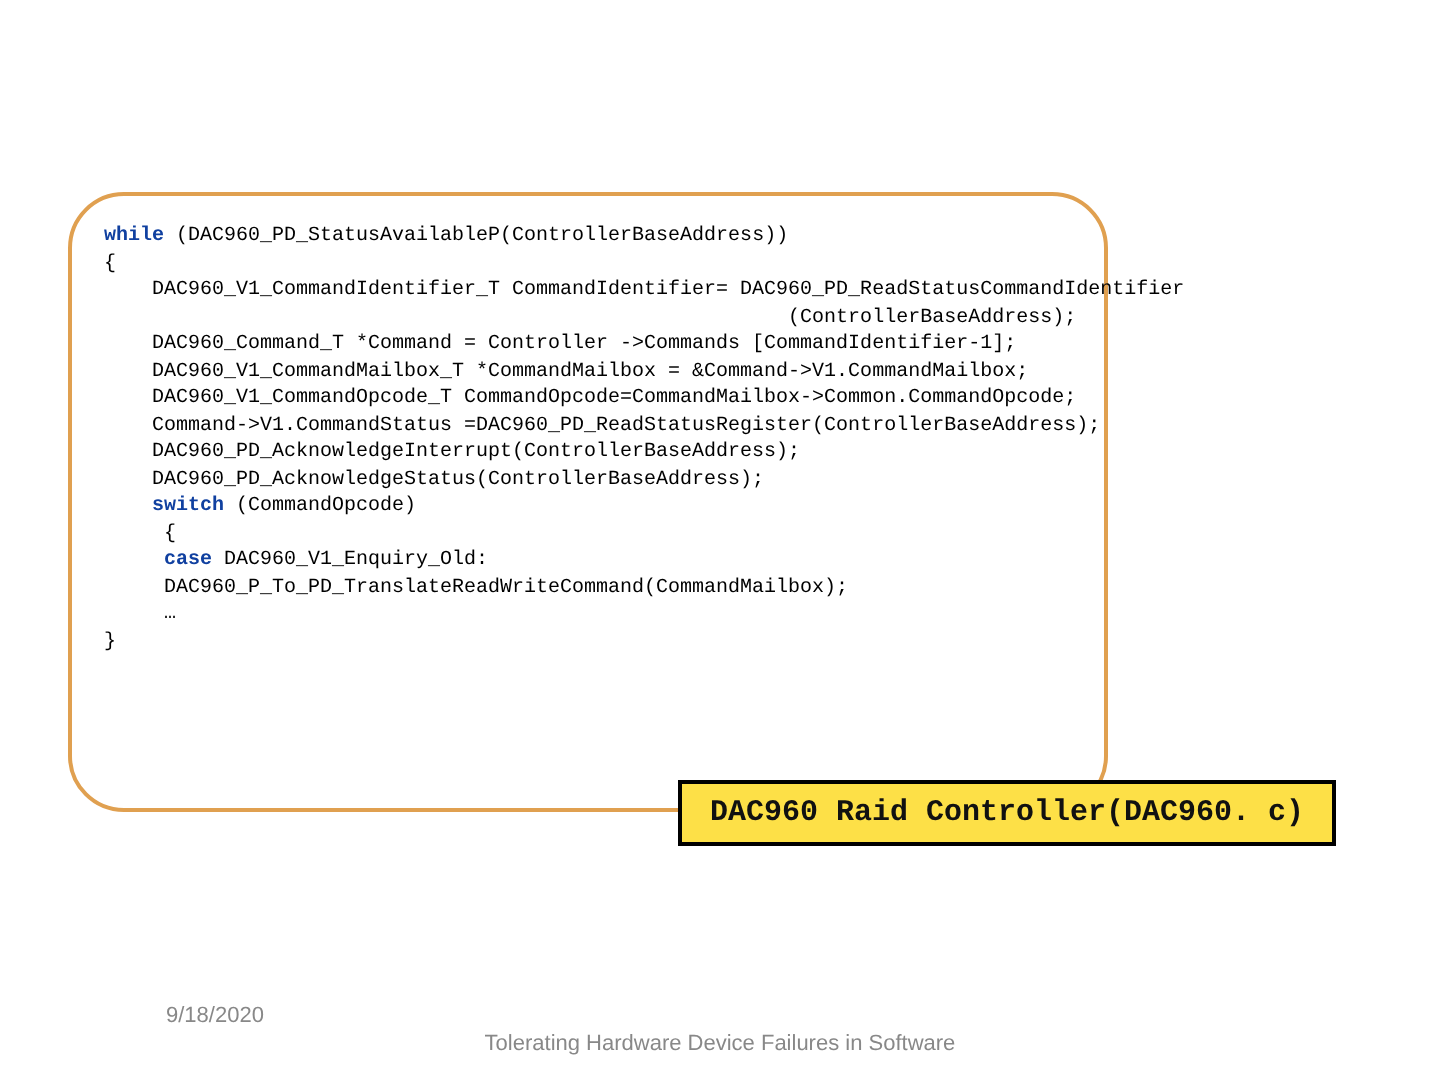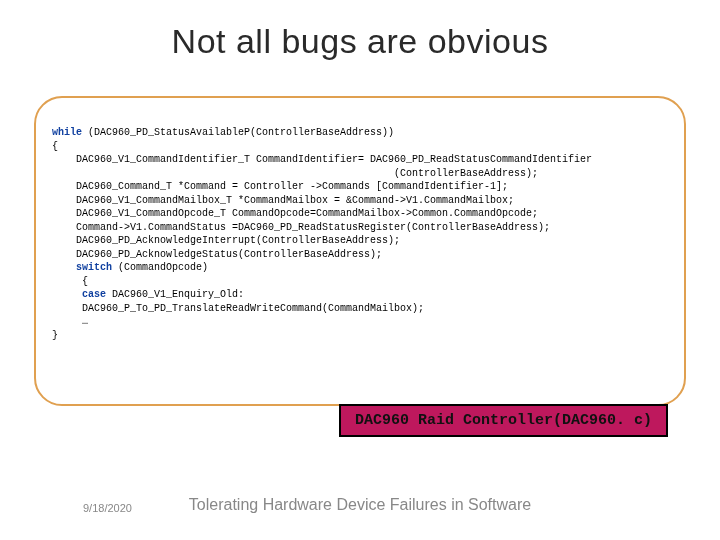--- a/index.html
+++ b/index.html
@@ -10,70 +10,69 @@
     font-size: 34px;
     font-weight: 400;
     color: #2a2a2a;
     padding-top: 22px;
     letter-spacing: 0.5px;
   }
   .code-box {
     position: absolute;
     left: 34px;
     top: 96px;
-    width: 652px;
+    width: 520px;
     height: 310px;
     border: 2px solid #e0a050;
     border-radius: 28px;
-    padding: 28px 16px 12px 16px;
+    padding: 14px 16px 12px 16px;
     background: #fff;
   }
   .code {
     font-family: "Courier New", monospace;
     font-size: 10px;
     line-height: 1.35;
     white-space: pre;
     color: #000;
   }
   .kw { color: #1040a0; font-weight: bold; }
   .caption-box {
     position: absolute;
     right: 52px;
-    top: 404px;
+    top: 390px;
     border: 2px solid #000;
-    background: #be185d;
+    background: #fde047;
     padding: 6px 14px;
     font-family: "Courier New", monospace;
     font-size: 15px;
     font-weight: bold;
     color: #111;
   }
   .date {
     position: absolute;
     left: 46px;
     bottom: 26px;
     font-size: 11px;
     color: #888;
     margin-left: 37px;
   }
   .footer {
     position: absolute;
     left: 0; right: 0;
-    bottom: 26px;
+    bottom: 12px;
     text-align: center;
-    font-size: 16px;
+    font-size: 11px;
     color: #888;
   }
 </style>
 </head>
 <body>
 
 <div class="slide">
 
-  <div class="title">Not all bugs are obvious</div>
 
   <div class="code-box">
     <div class="code"><span class="kw">while </span><span>(DAC960_PD_StatusAvailableP(ControllerBaseAddress))</span>
 <span>{</span>
 <span>    DAC960_V1_CommandIdentifier_T CommandIdentifier= DAC960_PD_ReadStatusCommandIdentifier</span>
 <span>                                                         (ControllerBaseAddress);</span>
 <span>    DAC960_Command_T *Command = Controller -&gt;Commands [CommandIdentifier-1];</span>
 <span>    DAC960_V1_CommandMailbox_T *CommandMailbox = &amp;Command-&gt;V1.CommandMailbox;</span>
 <span>    DAC960_V1_CommandOpcode_T CommandOpcode=CommandMailbox-&gt;Common.CommandOpcode;</span>
 <span>    Command-&gt;V1.CommandStatus =DAC960_PD_ReadStatusRegister(ControllerBaseAddress);</span>

